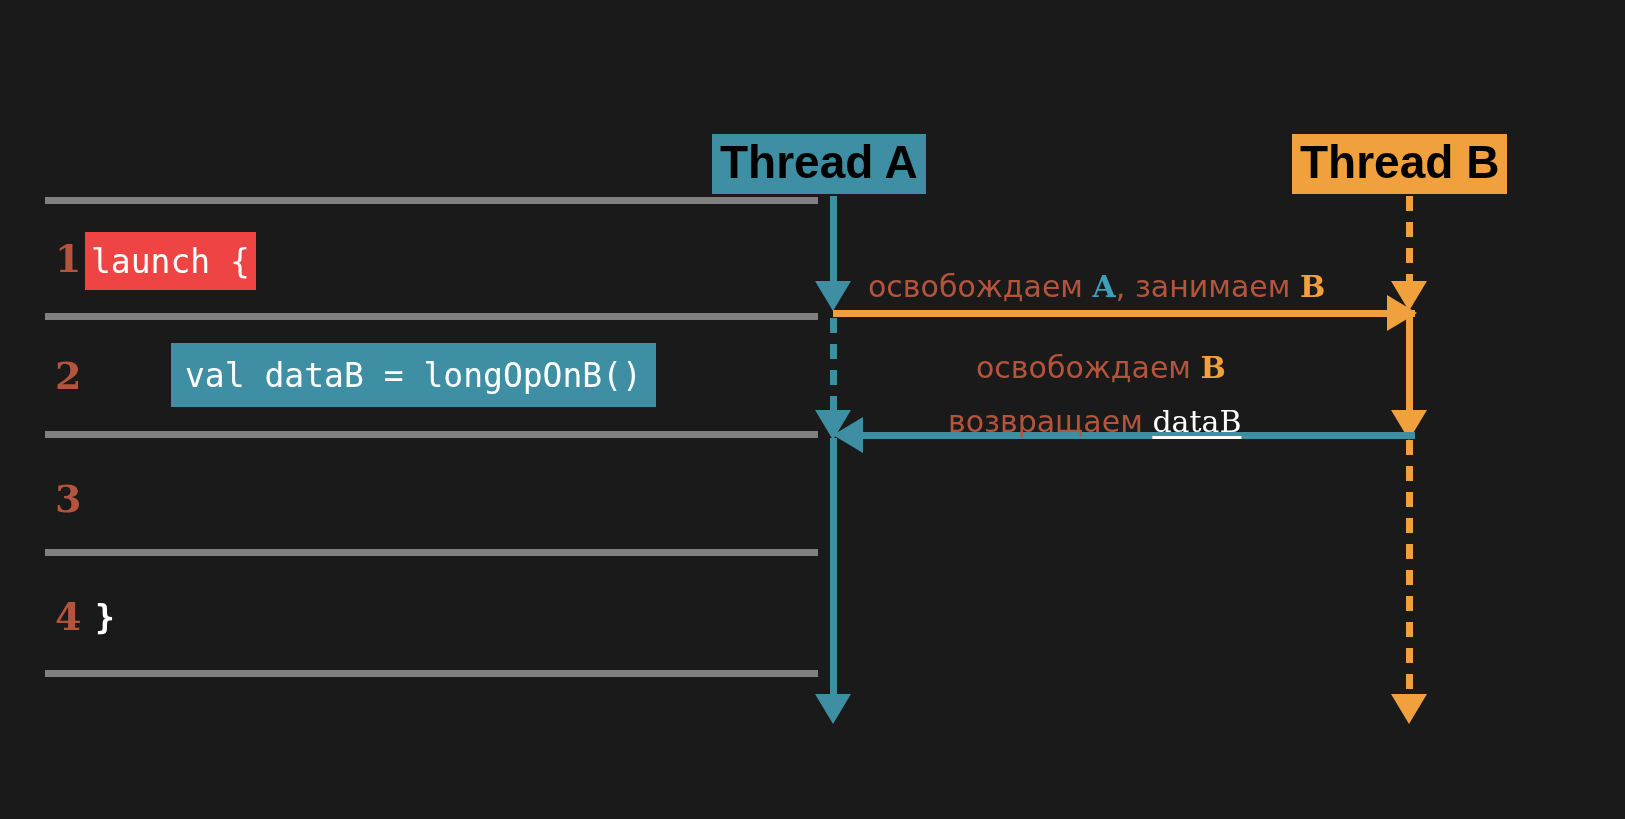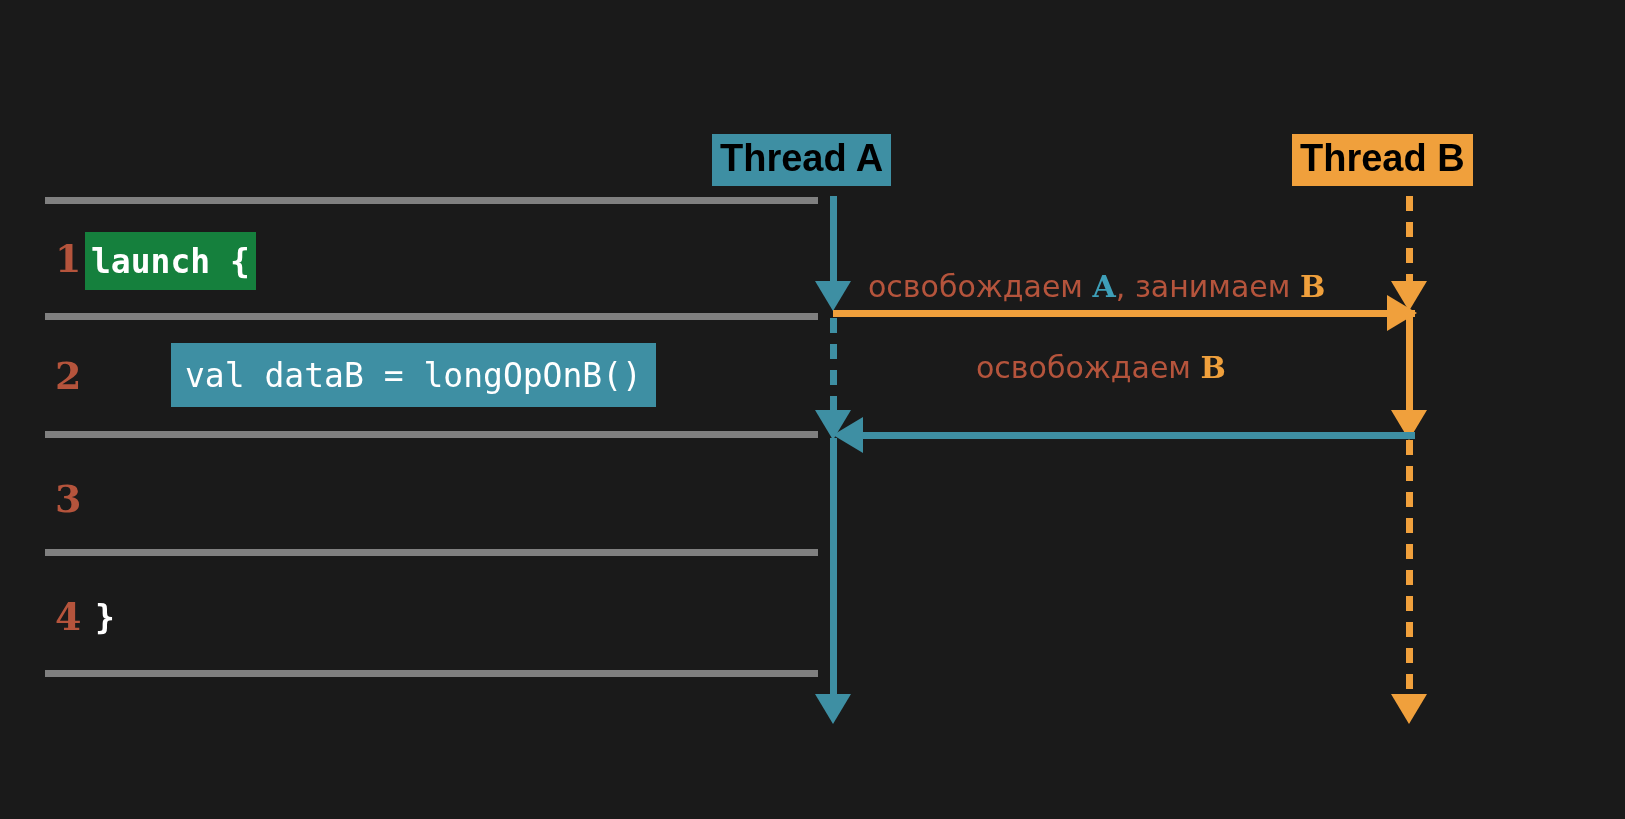--- a/index.html
+++ b/index.html
@@ -37,32 +37,32 @@
   .codebox {
     position: absolute;
     font-family: "DejaVu Sans Mono", monospace;
     font-size: 33px;
     line-height: 1;
     color: #ffffff;
     white-space: pre;
     display: flex;
     align-items: center;
   }
-  .code-green   { background: #15803d; font-weight: bold; }
+  .code-green   { background: #ef4444; font-weight: normal; }
   .code-teal    { background: #3e8fa3; margin-left: 36px; }
   .code-orange  { background: #f0a03c; }
   .code-plain   { background: transparent; font-weight: bold; }
 
   
   .thread-label {
     position: absolute;
     color: #000000;
     font-family: "Liberation Sans", sans-serif;
     font-weight: bold;
-    font-size: 38px;
+    font-size: 46px;
     line-height: 1;
     padding: 5px 8px 9px 8px;
     white-space: nowrap;
   }
   .th-a { background: #3e8fa3; }
   .th-b { background: #f0a03c; text-align: center; }
 
   
   .vline {
     position: absolute;
@@ -189,15 +189,18 @@
   <div class="arrow-left" style="left:833px; top:417px;"></div>
 
   <div class="note" style="left:868px; top:256px;">
     <span>освобождаем </span><span class="lock-a">A</span><span>, занимаем </span><span class="lock-b">B</span>
   </div>
 
   <div class="note" style="left:976px; top:337px;">
     <span>освобождаем </span><span class="lock-b">B</span>
   </div>
 
+  <div class="note" style="left:948px; top:391px;">
+    <span>возвращаем </span><span class="var">dataB</span>
+  </div>
 
 
 </div>
 
 </body></html>

